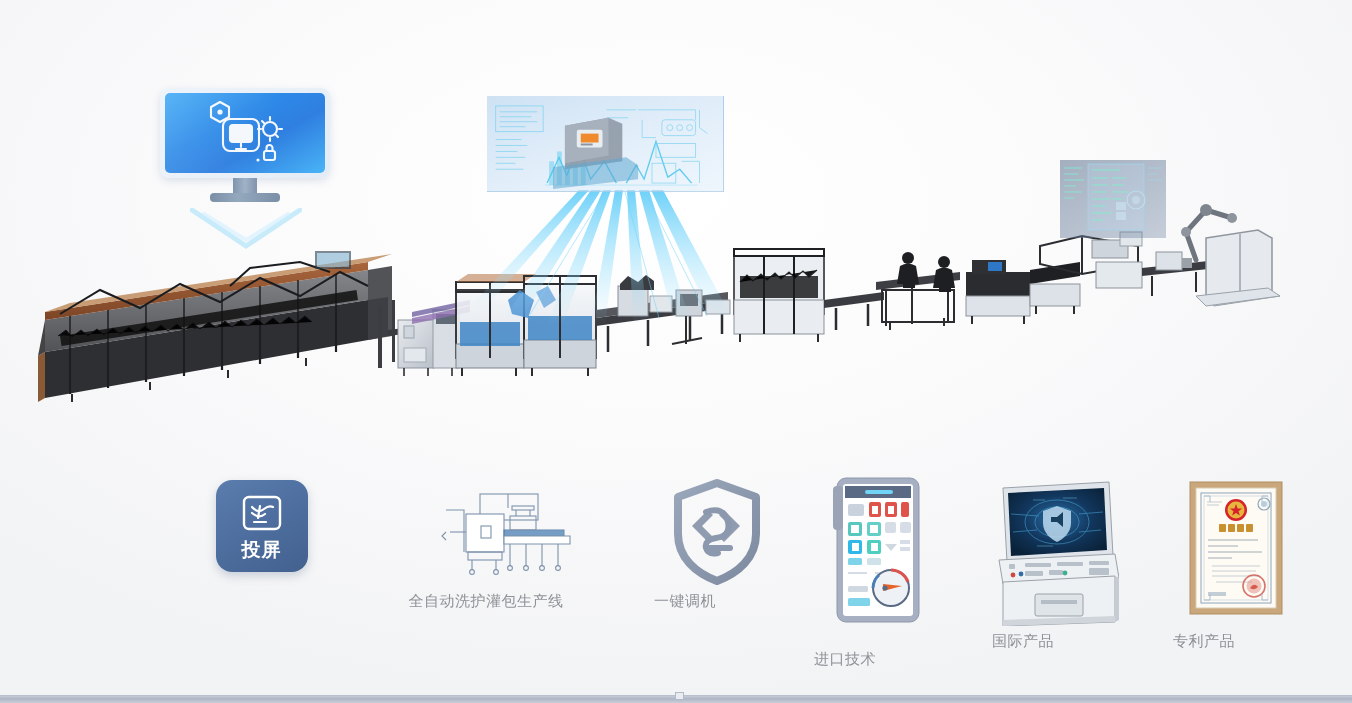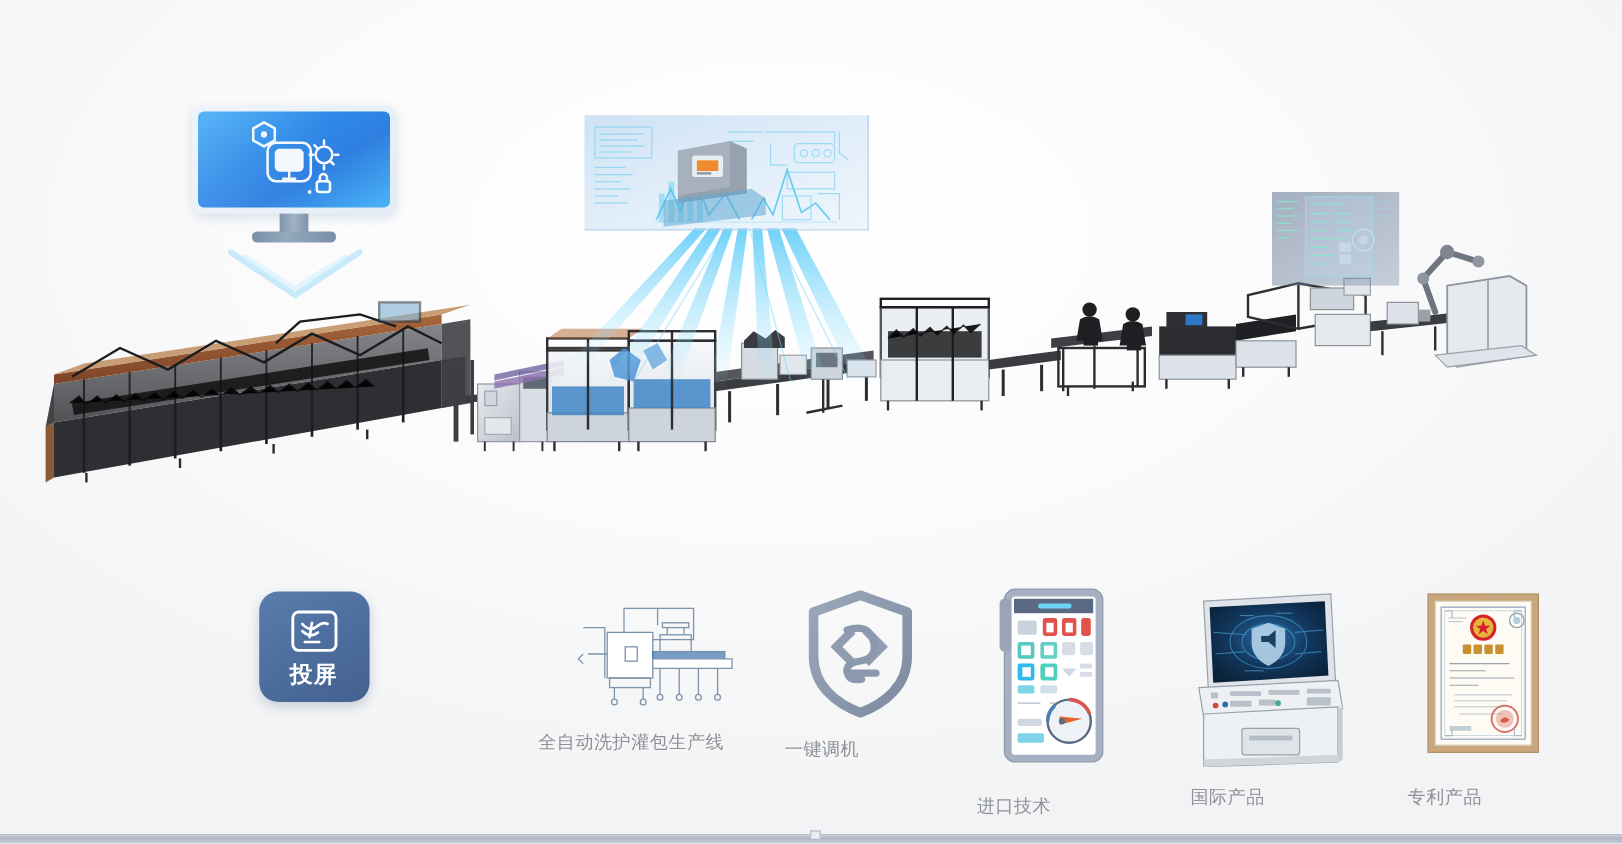--- a/index.html
+++ b/index.html
@@ -78,21 +78,21 @@
 
   
   #cards {
     position: absolute; left: 0; top: 455px; width: 1352px; height: 230px;
   }
   .card { position: absolute; text-align: center; }
   .card-label {
     font-size: 15px; color: #8e9196; letter-spacing: .5px; white-space: nowrap;
     font-family: "Liberation Sans", "DejaVu Sans", sans-serif;
   }
-  .card-art { position: relative; margin: 16px auto; padding-left: 32px; }
+  .card-art { position: relative; margin: 3px auto; padding-left: 32px; }
 
   
   .tile {
     width: 92px; height: 92px; border-radius: 16px;
     background: linear-gradient(150deg, #5a7dad 0%, #4d6e9e 50%, #43618f 100%);
     box-shadow: 0 4px 10px rgba(70,95,135,.25);
     display:flex; flex-direction:column; align-items:center; justify-content:center;
     gap: 2px;
   }
   .tile-glyph { width: 48px; height: 44px; }
@@ -551,21 +551,21 @@
             <path d="M14,19 q7,6 13,1"></path>
             <path d="M22,12 l-2,12"></path>
             <path d="M16,28 h12"></path>
           </g>
         </svg>
         <div class="tile-text">投屏</div>
       </div>
     </div>
   </div>
 
-  <div class="card" style="left:432px; top:30px; width:188px;">
+  <div class="card" style="left:392px; top:30px; width:188px;">
     <div class="card-art" style="width:160px;height:92px;">
       <svg viewBox="0 0 160 92" width="160" height="92">
         <g fill="none" stroke="#7f93ad" stroke-width="1.1">
           <rect x="42" y="6" width="58" height="26"></rect>
           <line x1="70" y1="6" x2="70" y2="20"></line>
           <rect x="28" y="26" width="38" height="38" fill="#ffffff"></rect>
           <rect x="43" y="38" width="10" height="12"></rect>
           <path d="M8,22 h18 v42"></path>
           <path d="M12,44 h16"></path>
           <path d="M8,44 l-4,4 l4,4"></path>

